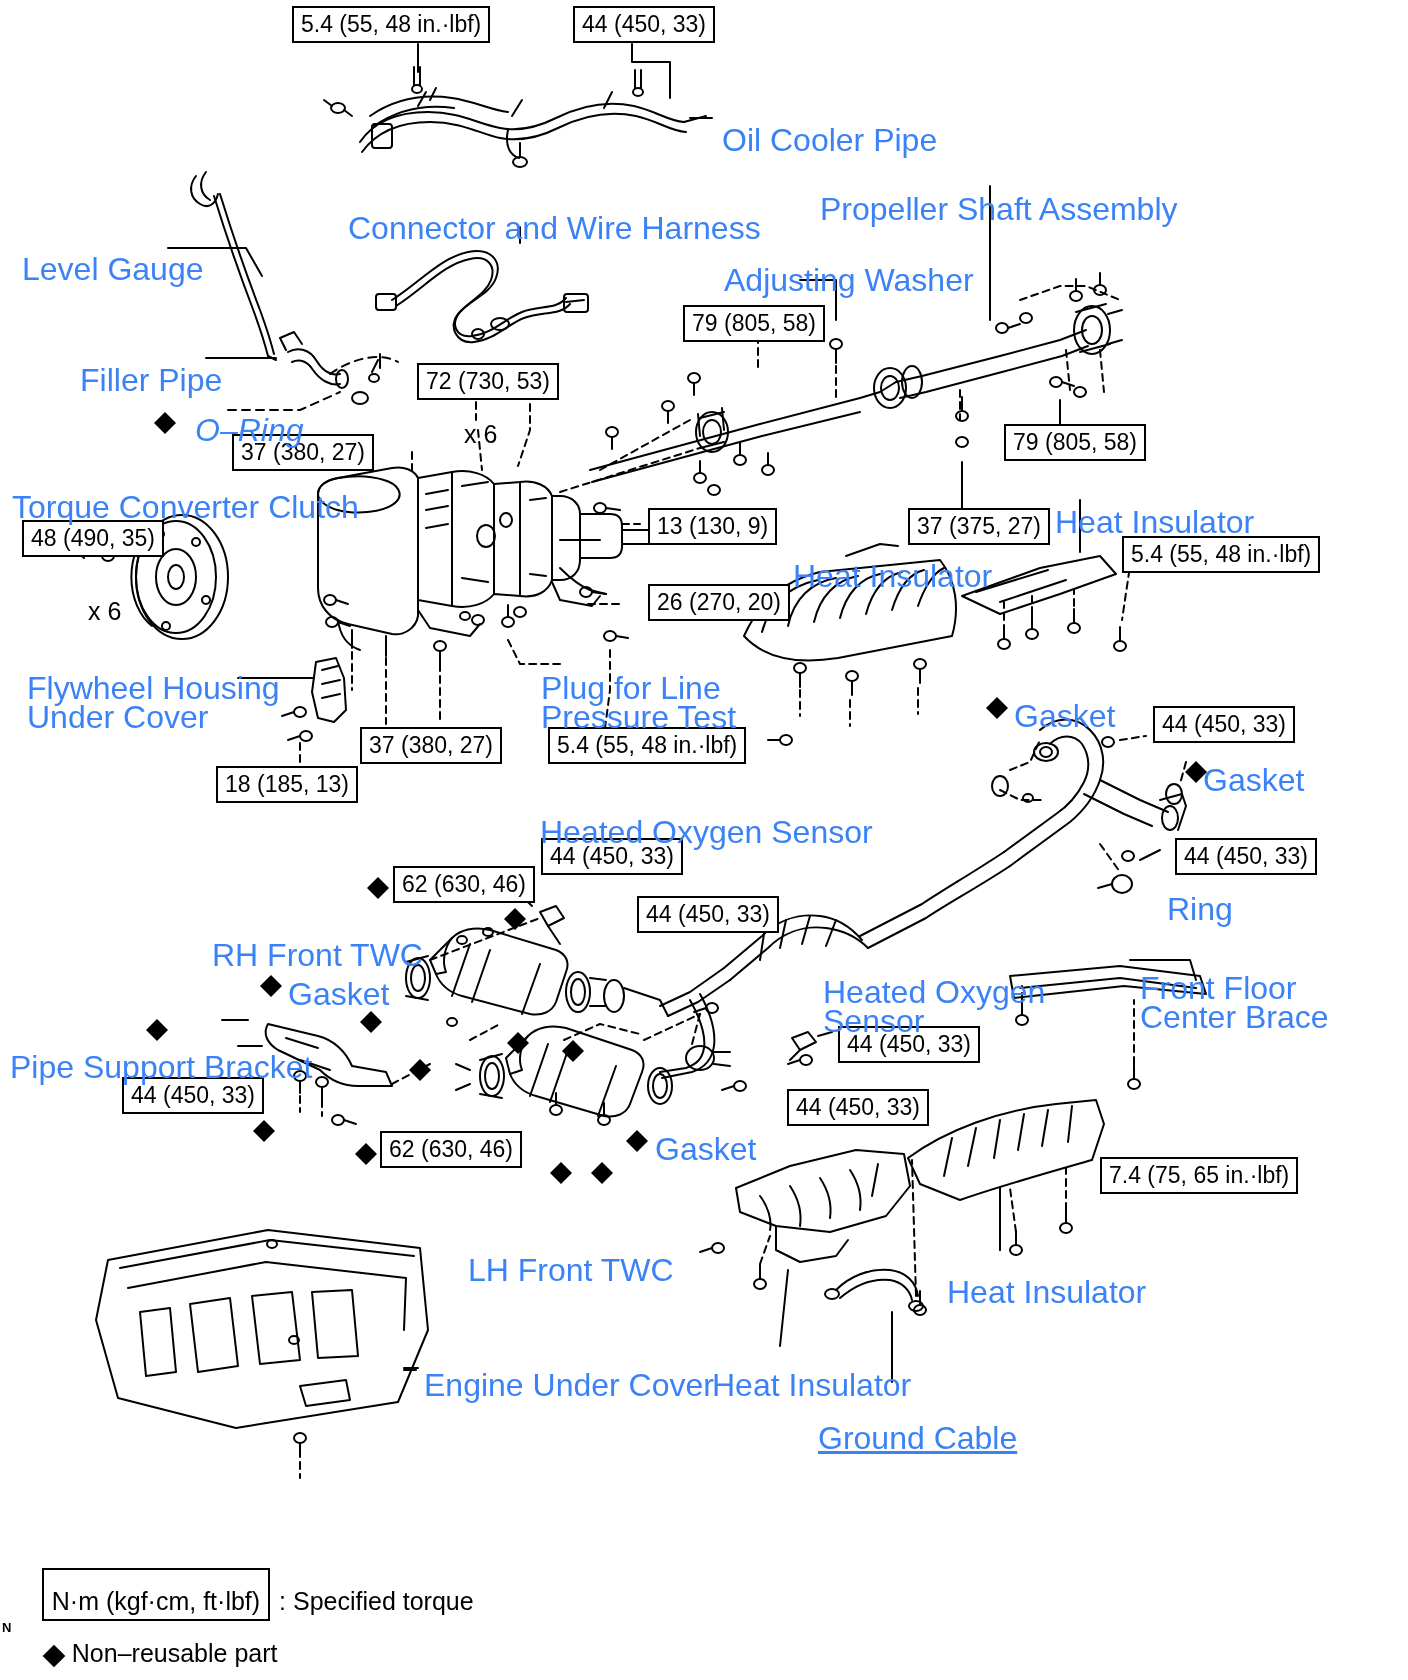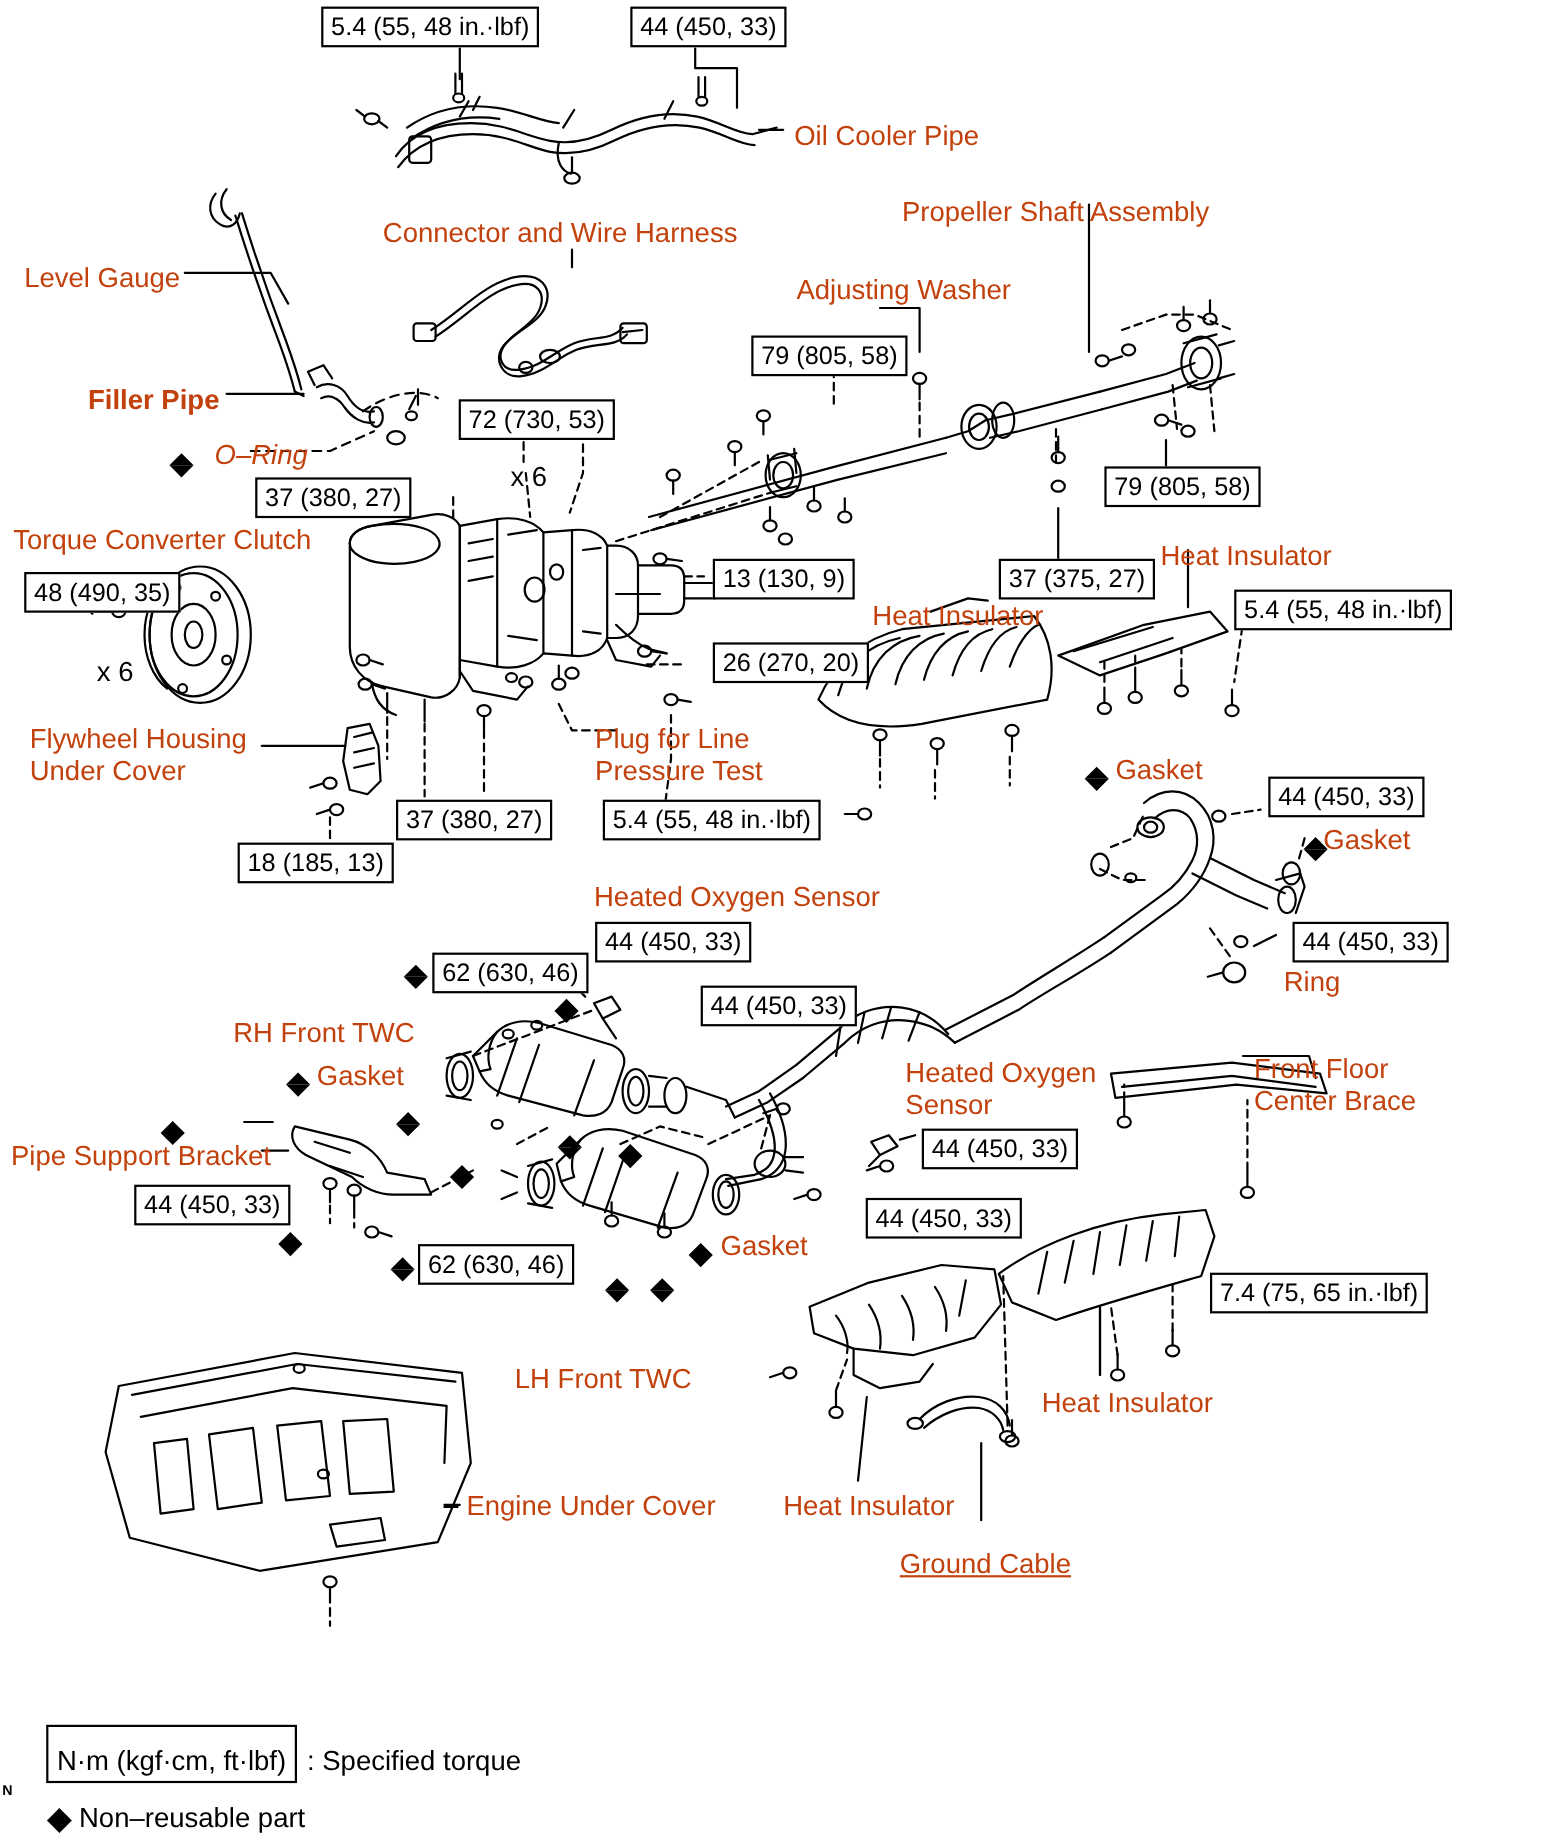--- a/index.html
+++ b/index.html
@@ -23,24 +23,25 @@
   .svg-layer {
     position: absolute;
     top: 0;
     left: 0;
     width: 1408px;
     height: 1680px;
     pointer-events: none;
   }
   .label {
     position: absolute;
-    font-size: 25px;
+    font-size: 32px;
     line-height: 29px;
     white-space: pre;
-    color: #c2410c;
+    color: #3b82f6;
+    margin-top: 16px;
   }
   .torque {
     position: absolute;
     font-size: 23px;
     line-height: 26px;
     white-space: pre;
     border: 2px solid #000;
     padding: 3px 7px 4px 7px;
     background: #fff;
     color: #000;
@@ -527,21 +528,21 @@
   <div class="torque" style="left:1100px; top:1157px;text-align:right;">7.4 (75, 65 in.·lbf)</div>
 
   <div class="mult" style="left:464px; top:420px;">x 6</div>
   <div class="mult" style="left:88px; top:597px;">x 6</div>
 
   <div class="label" style="left:722px; top:110px;">Oil Cooler Pipe</div>
   <div class="label" style="left:820px; top:179px;">Propeller Shaft Assembly</div>
   <div class="label" style="left:348px; top:198px;">Connector and Wire Harness</div>
   <div class="label" style="left:724px; top:250px;">Adjusting Washer</div>
   <div class="label" style="left:22px; top:239px;">Level Gauge</div>
-  <div class="label" style="left:80px; top:350px;font-weight:bold;">Filler Pipe</div>
+  <div class="label" style="left:80px; top:350px;">Filler Pipe</div>
   <div class="label" style="left:195px; top:400px;font-style:italic;">O–Ring</div>
   <div class="label" style="left:12px; top:477px;">Torque Converter Clutch</div>
   <div class="label" style="left:1055px; top:492px;">Heat Insulator</div>
   <div class="label" style="left:793px; top:546px;">Heat Insulator</div>
   <div class="label" style="left:27px; top:658px;">Flywheel Housing
 Under Cover</div>
   <div class="label" style="left:541px; top:658px;">Plug for Line
 Pressure Test</div>
   <div class="label" style="left:1014px; top:686px;">Gasket</div>
   <div class="label" style="left:1203px; top:750px;">Gasket</div>

